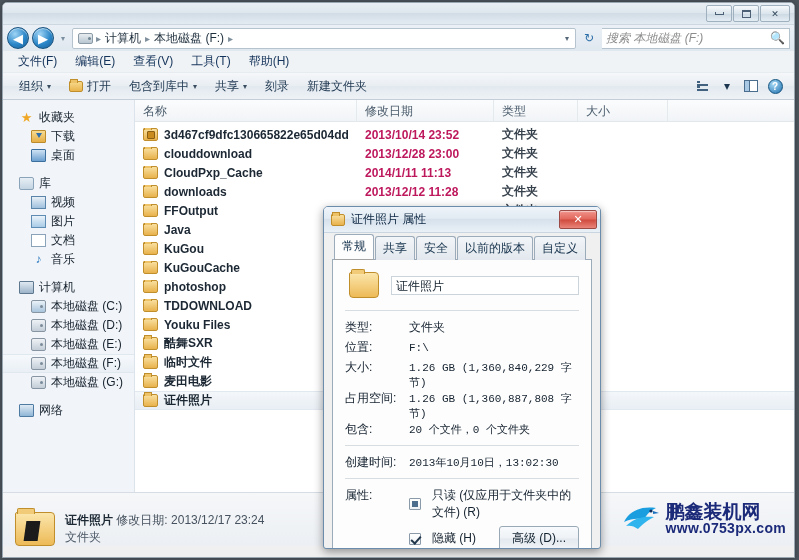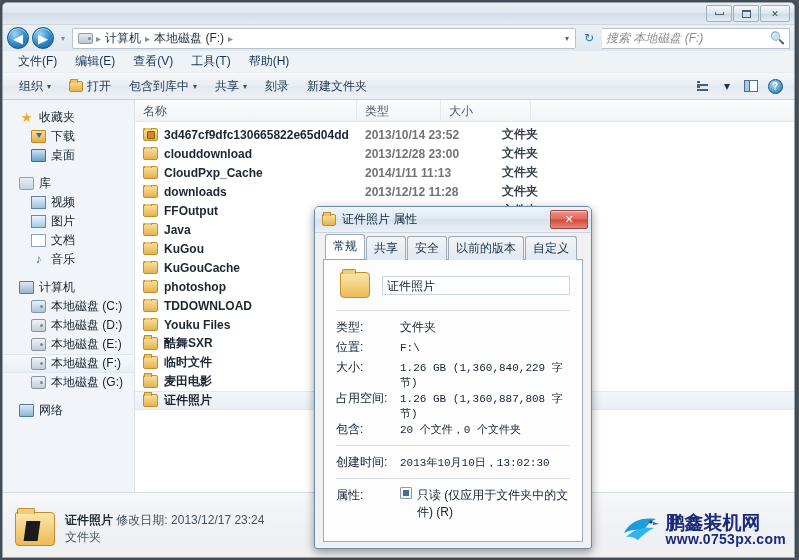--- a/index.html
+++ b/index.html
@@ -231,21 +231,21 @@
   .col-size { width: 90px; }
 
   #filelist { flex: 1; overflow: hidden; padding-top: 3px; font-weight: bold; }
   .frow {
     display: flex; align-items: center; height: 19px;
     font-size: 12px; color: #1b2733; cursor: pointer;
   }
   .frow.selected { background: linear-gradient(to bottom,#f4f7fa,#e8eef4); border-top:1px solid #e2e8ef;border-bottom:1px solid #e2e8ef;}
   .fcell { overflow: hidden; white-space: nowrap; text-overflow: ellipsis; }
   .fname { width: 222px; display:flex; align-items:center; gap:6px; padding-left: 8px;}
-  .fdate { width: 137px; padding-left: 8px; color:#737373;}
+  .fdate { width: 137px; padding-left: 8px; color:#be185d;}
   .ftype { width: 84px; padding-left: 8px; color:#37424d;}
   .fsize { width: 90px; padding-left: 8px; color:#37424d;}
   .fico { width: 15px; height: 13px; flex:none; position:relative;
           background: linear-gradient(to bottom,#f9e0a0,#e8b24c); border:1px solid #c08f2c; border-radius:1px 2px 2px 2px;}
   .fico:before{content:"";position:absolute;left:0;top:-3px;width:6px;height:3px;background:#eec368;border:1px solid #c08f2c;border-bottom:none;}
   .fico.locked:after{
     content:""; position:absolute; left:3px; top:2px; width:6px; height:6px;
     background:#c98b1d; border:1px solid #8a5f12; border-radius:1px;
   }
 
@@ -265,32 +265,32 @@
   }
   .status-folder:before{content:"";position:absolute;left:1px;top:-5px;width:16px;height:5px;background:#f2cb78;border:1px solid #c08f2c;border-bottom:none;border-radius:2px 2px 0 0;}
   .status-folder:after{content:"";position:absolute;left:9px;top:8px;width:14px;height:20px;background:#1b1b1b;transform:skewX(-8deg);}
   .status-text { font-size: 12px; color: #1d2a36; line-height: 17px; }
   .status-text .sub { color: #4b5866; }
   .status-line1 b { font-weight: bold; }
   .status-meta { color:#46525f; }
 
   
   #watermark {
-    position: absolute; right: 8px; bottom: 0;
+    position: absolute; right: 8px; bottom: 11px;
     display: flex; align-items: center; gap: 4px;
   }
   .wm-bird { width: 40px; height: 30px; position: relative; }
   .wm-text { display:flex; flex-direction: column; line-height: 1; }
   .wm-cn { font-size: 19px; font-weight: bold; color: #1c2a7a; letter-spacing: 0px; }
   .wm-url { font-size: 14px; font-weight: bold; color: #1c2a7a; letter-spacing: .3px; }
 
   
   #dialog {
     position: absolute;
-    left: 314px; top: 206px;
+    left: 323px; top: 206px;
     width: 278px; height: 343px;
     background: #f0f0f0;
     border: 1px solid #6b8caa;
     border-radius: 5px 5px 3px 3px;
     box-shadow: 0 3px 10px rgba(0,0,0,.4);
     overflow: hidden;
   }
   #dlg-title {
     height: 26px;
     background: linear-gradient(to bottom,#eef4f9 0%,#e2ebf3 45%,#d6e1ec 50%,#eaf1f7 100%);
@@ -363,21 +363,21 @@
     padding: 0 4px; font-size: 12px; color: #14222e;
   }
   .hr { height: 1px; background: #d8dde2; margin: 4px 0 8px 0; }
 
   .prow { display: flex; align-items: baseline; min-height: 20px; }
   .plabel { width: 64px; flex: none; color: #15222f; }
   .pvalue { flex: 1; font-family: "Liberation Mono", "DejaVu Sans Mono", monospace; font-size: 11px; color: #15222f; }
   .pvalue.cn { font-family: "Liberation Sans","DejaVu Sans",sans-serif; font-size: 12px; }
 
   .attrs { display: flex; flex-direction: column; gap: 5px; }
-  .attr-line { display: flex; align-items: flex-start; gap: 5px; }
+  .attr-line { display: flex; align-items: center; gap: 11px; }
   .cb {
     width: 12px; height: 12px; flex:none;
     border: 1px solid #8a9aa8; background: linear-gradient(to bottom,#fff,#eef1f4);
     position: relative; border-radius: 1px; cursor: pointer;
   }
   .cb.checked:after {
     content: ""; position: absolute; left: 3px; top: 0px;
     width: 4px; height: 8px; border: solid #20364a;
     border-width: 0 2px 2px 0; transform: rotate(42deg);
   }
@@ -571,20 +571,21 @@
 
       <div class="nav-item">
         <span class="ic ic-net"></span>
         <span class="nav-label">网络</span>
       </div>
     </div>
 
     <div id="listpane">
       <div id="colheader">
         <div class="col col-name">名称</div>
+        <div class="col col-date">修改日期</div>
         <div class="col col-type">类型</div>
         <div class="col col-size">大小</div>
       </div>
 
       <div id="filelist">
         <div class="frow">
           <div class="fcell fname">
             <span class="fico locked"></span>
             <span>3d467cf9dfc130665822e65d04dd</span>
           </div>
@@ -805,20 +806,25 @@
 
       <div class="hr"></div>
 
       <div class="prow" style="align-items:flex-start;">
         <div class="plabel">属性:</div>
         <div class="attrs" style="flex:1;">
           <div class="attr-line">
             <span class="cb indet"></span>
             <span>只读 (仅应用于文件夹中的文件) (R)</span>
           </div>
+          <div class="attr-line">
+            <span class="cb checked"></span>
+            <span>隐藏 (H)</span>
+            <span class="btn btn-adv">高级 (D)...</span>
+          </div>
         </div>
       </div>
 
       <div class="spacer"></div>
     </div>
 
   </div>
 </div>
 
 </body></html>

